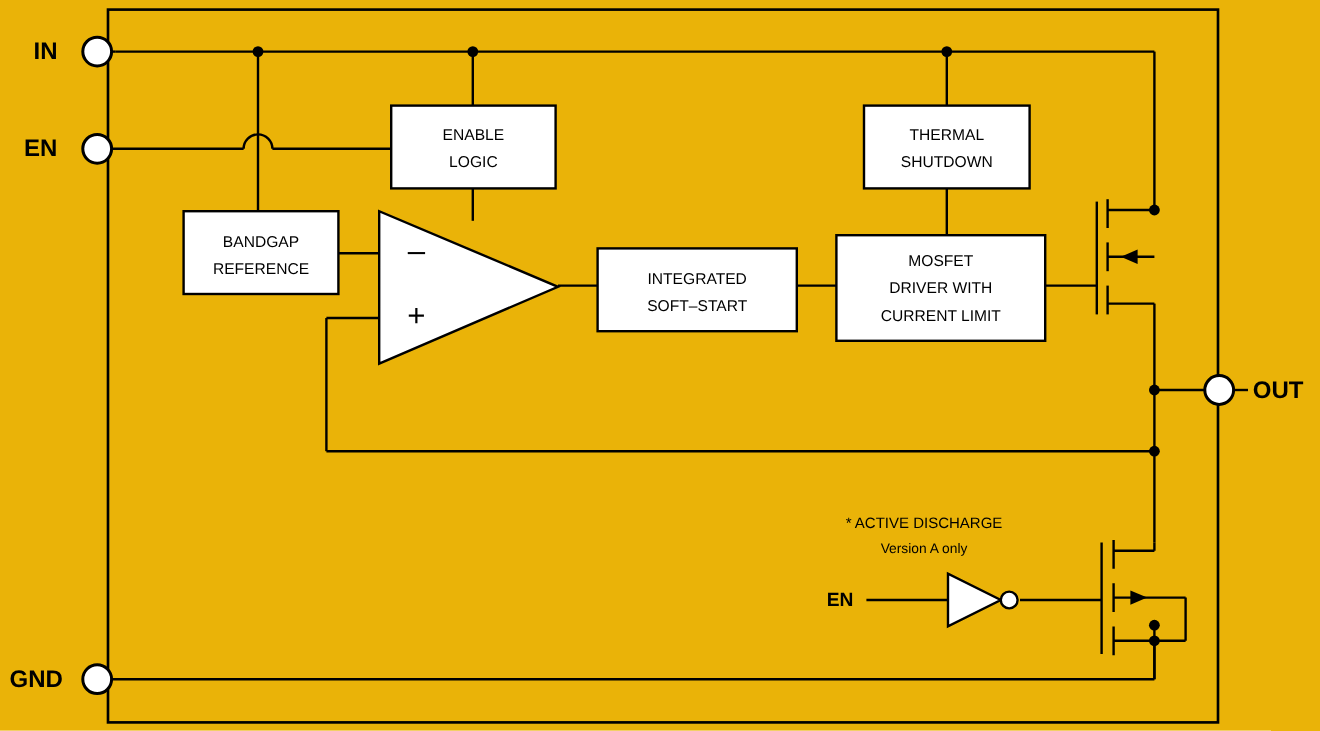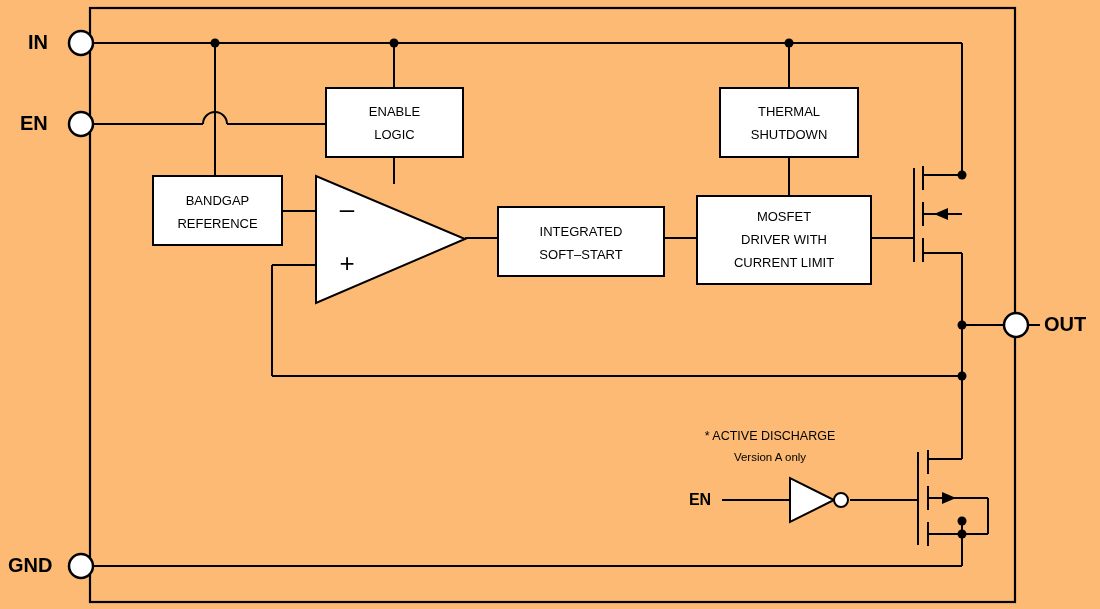--- a/index.html
+++ b/index.html
@@ -7,21 +7,21 @@
     padding: 0;
     background: #ffffff;
   }
   body {
     font-family: "Liberation Sans", sans-serif;
   }
   #diagram-root {
     position: relative;
     width: 1100px;
     height: 609px;
-    background: #fdba74;
+    background: #eab308;
     overflow: hidden;
   }
   svg.diagram {
     position: absolute;
     left: 0;
     top: 0;
     width: 1100px;
     height: 609px;
   }
   .wire {

